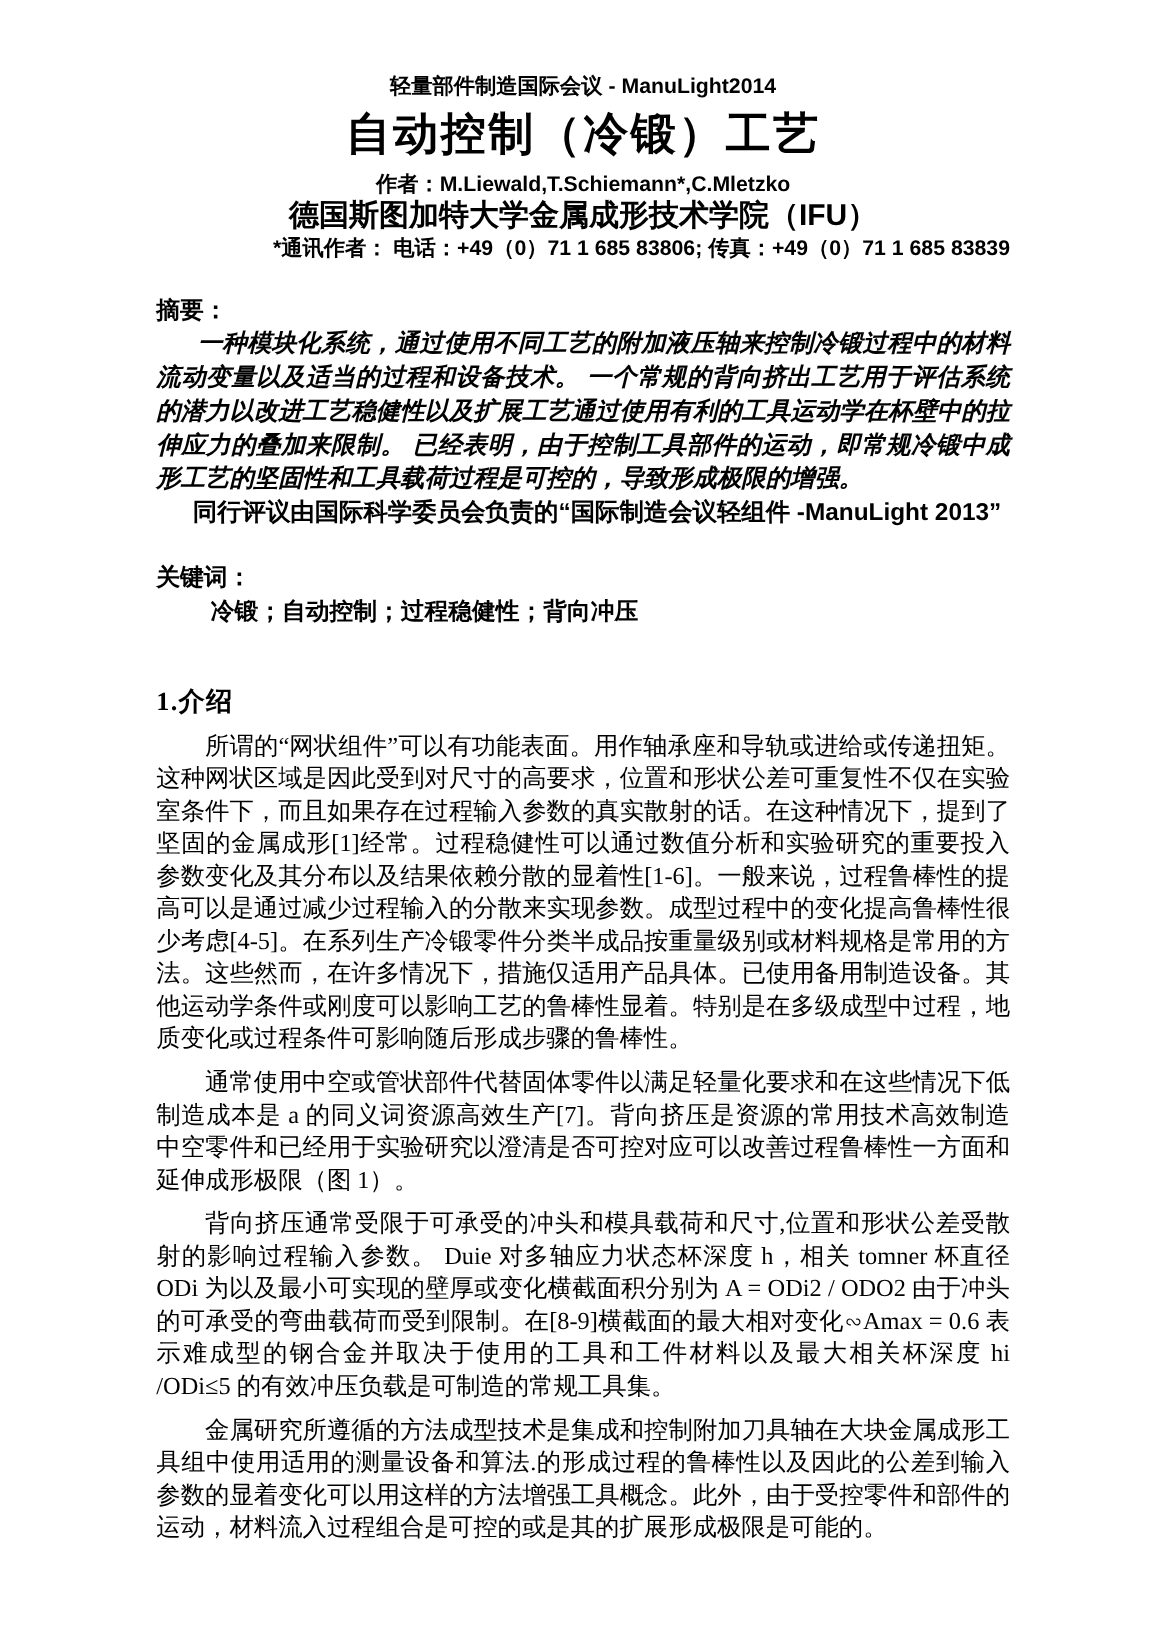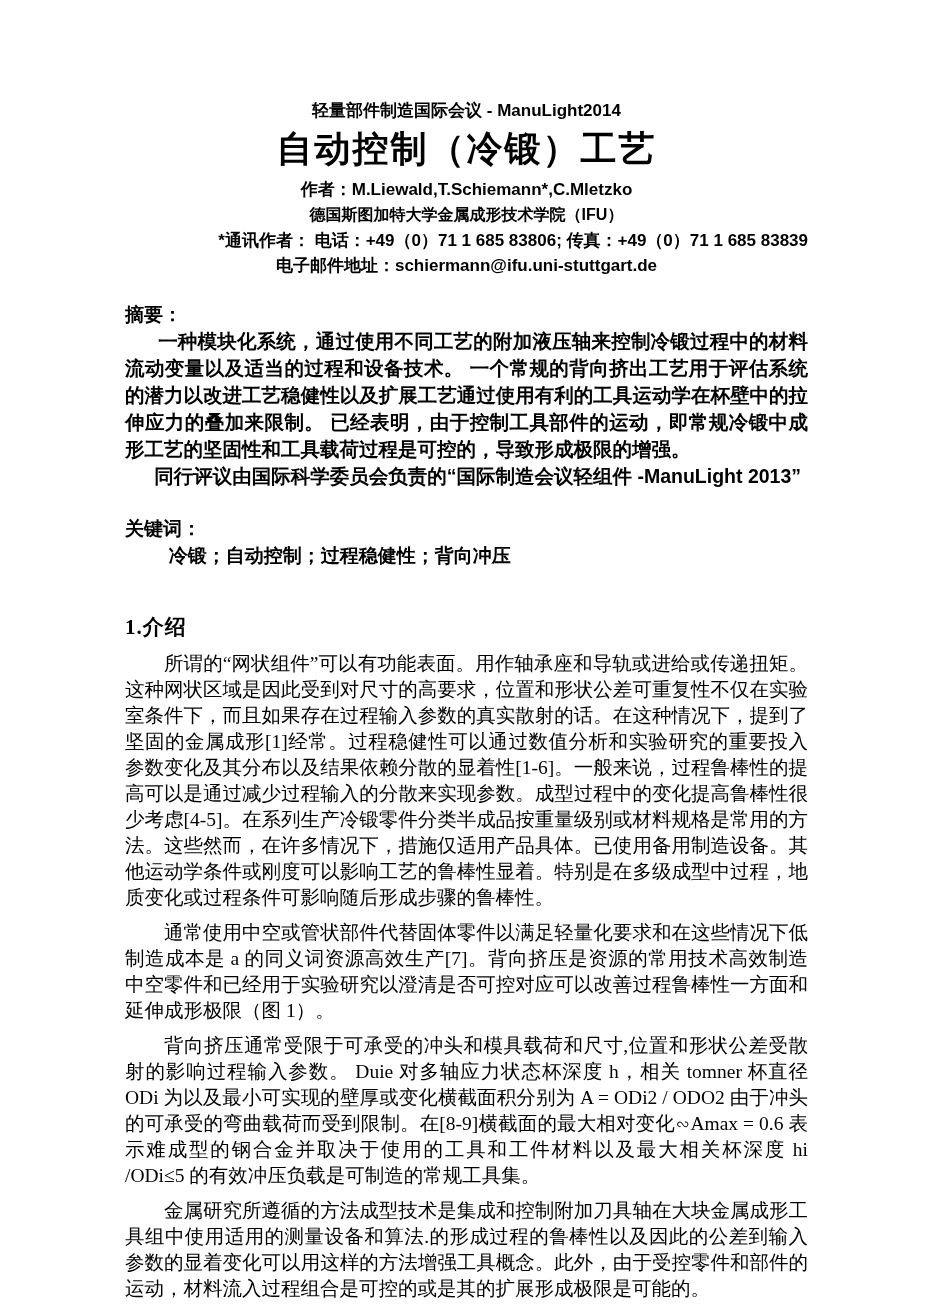--- a/index.html
+++ b/index.html
@@ -11,21 +11,21 @@
     width: 926px;
     height: 1309px;
     color: #000000;
     font-family: "Liberation Serif", serif;
     overflow: hidden;
   }
   .page {
     box-sizing: border-box;
     width: 926px;
     height: 1097px;
-    padding: 100px 118px 40px 125px;
+    padding: 58px 118px 40px 125px;
     background: #ffffff;
   }
   .center { text-align: center; }
   .hei {
     font-family: "Liberation Sans", sans-serif;
     font-weight: 700;
   }
   .conference-line {
     font-size: 17px;
     line-height: 22px;
@@ -37,21 +37,21 @@
     line-height: 46px;
     letter-spacing: 2px;
     margin-top: 4px;
   }
   .authors-line {
     font-size: 17px;
     line-height: 24px;
     margin-top: 6px;
   }
   .affiliation-line {
-    font-size: 16px;
+    font-size: 24px;
     line-height: 26px;
   }
   .contact-line {
     font-size: 17px;
     line-height: 26px;
     text-align: right;
   }
   .email-line {
     font-size: 17px;
     line-height: 24px;
@@ -60,20 +60,21 @@
     font-size: 19px;
     line-height: 26px;
     margin-top: 24px;
   }
   .abstract-body {
     font-size: 19.5px;
     line-height: 27px;
     text-align: justify;
     text-indent: 1.7em;
     margin: 0;
+    font-style: italic;
   }
   .peer-review-line {
     font-size: 19.5px;
     line-height: 27px;
     text-indent: 1.5em;
     margin: 0;
   }
   .keywords-label {
     font-size: 19px;
     line-height: 26px;
@@ -113,21 +114,20 @@
   <div class="center hei conference-line">轻量部件制造国际会议  - ManuLight2014</div>
 
   <div class="center doc-title">自动控制（冷锻）工艺</div>
 
   <div class="center hei authors-line">作者：M.Liewald,T.Schiemann*,C.Mletzko</div>
 
   <div class="center hei affiliation-line">德国斯图加特大学金属成形技术学院（IFU）</div>
 
   <div class="center hei contact-line">*通讯作者：  电话：+49（0）71 1 685 83806;  传真：+49（0）71 1 685 83839</div>
 
-  <div class="center hei email-line">电子邮件地址：schiermann@ifu.uni-stuttgart.de</div>
 
   <div class="hei abstract-label">摘要：</div>
 
   <p class="hei abstract-body">一种模块化系统，通过使用不同工艺的附加液压轴来控制冷锻过程中的材料流动变量以及适当的过程和设备技术。 一个常规的背向挤出工艺用于评估系统的潜力以改进工艺稳健性以及扩展工艺通过使用有利的工具运动学在杯壁中的拉伸应力的叠加来限制。 已经表明，由于控制工具部件的运动，即常规冷锻中成形工艺的坚固性和工具载荷过程是可控的，导致形成极限的增强。</p>
 
   <p class="hei peer-review-line">同行评议由国际科学委员会负责的“国际制造会议轻组件 -ManuLight 2013”</p>
 
   <div class="hei keywords-label">关键词：</div>
 
   <div class="hei keywords-line">冷锻；自动控制；过程稳健性；背向冲压</div>

